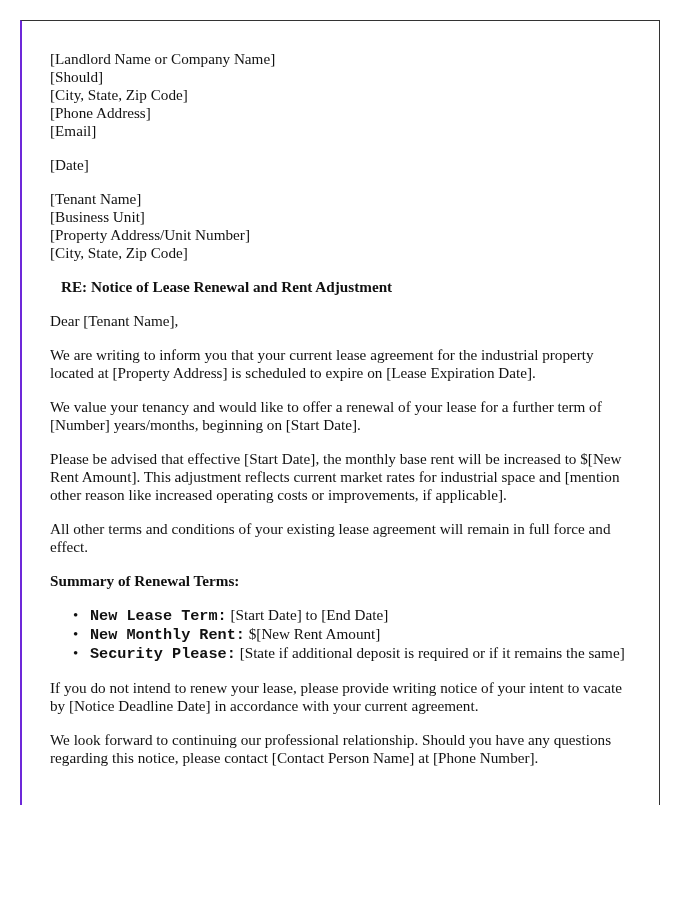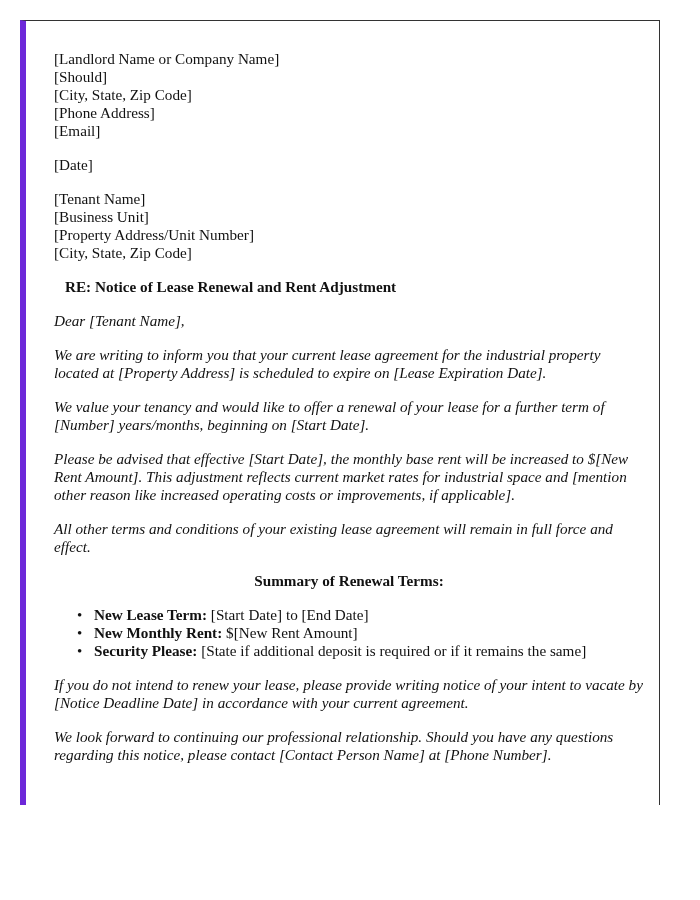--- a/index.html
+++ b/index.html
@@ -15,21 +15,21 @@
       font-family: "Liberation Serif", "DejaVu Serif", serif;
       color: #111111;
     }
     .page {
       position: absolute;
       left: 20px;
       top: 20px;
       width: 640px;
       height: 785px;
       border-top: 1px solid #333333;
-      border-left: 6px solid #6d28d9;
+      border-left: 2px solid #6d28d9;
       border-right: 1px solid #333333;
       box-sizing: border-box;
       overflow: hidden;
       background: #ffffff;
     }
     .content {
       position: absolute;
       left: 28px;
       top: 29px;
       width: 590px;
@@ -38,49 +38,48 @@
     }
     .block {
       margin: 0 0 16px 0;
     }
     .block .line {
       display: block;
       white-space: nowrap;
     }
     p {
       margin: 0 0 16px 0;
-      font-style: italic;
     }
     .subject {
       font-weight: bold;
       margin: 0 0 16px 11px;
     }
     .summary-title {
       font-weight: bold;
       margin: 0 0 16px 0;
-      text-align: center;
     }
     ul.terms {
       margin: 0 0 16px 0;
       padding-left: 40px;
       list-style: none;
     }
     ul.terms li {
       position: relative;
       line-height: 18px;
       white-space: nowrap;
     }
     ul.terms li .bullet {
       position: absolute;
       left: -17px;
       top: 0;
       font-size: 15px;
     }
     ul.terms li .term-label {
       font-weight: bold;
+      font-family: Liberation Mono, monospace;
     }
   </style>
 </head>
 <body>
 
 <div class="page">
   <div class="content">
 
     <div class="block">
       <span class="line">[Landlord Name or Company Name]</span>

